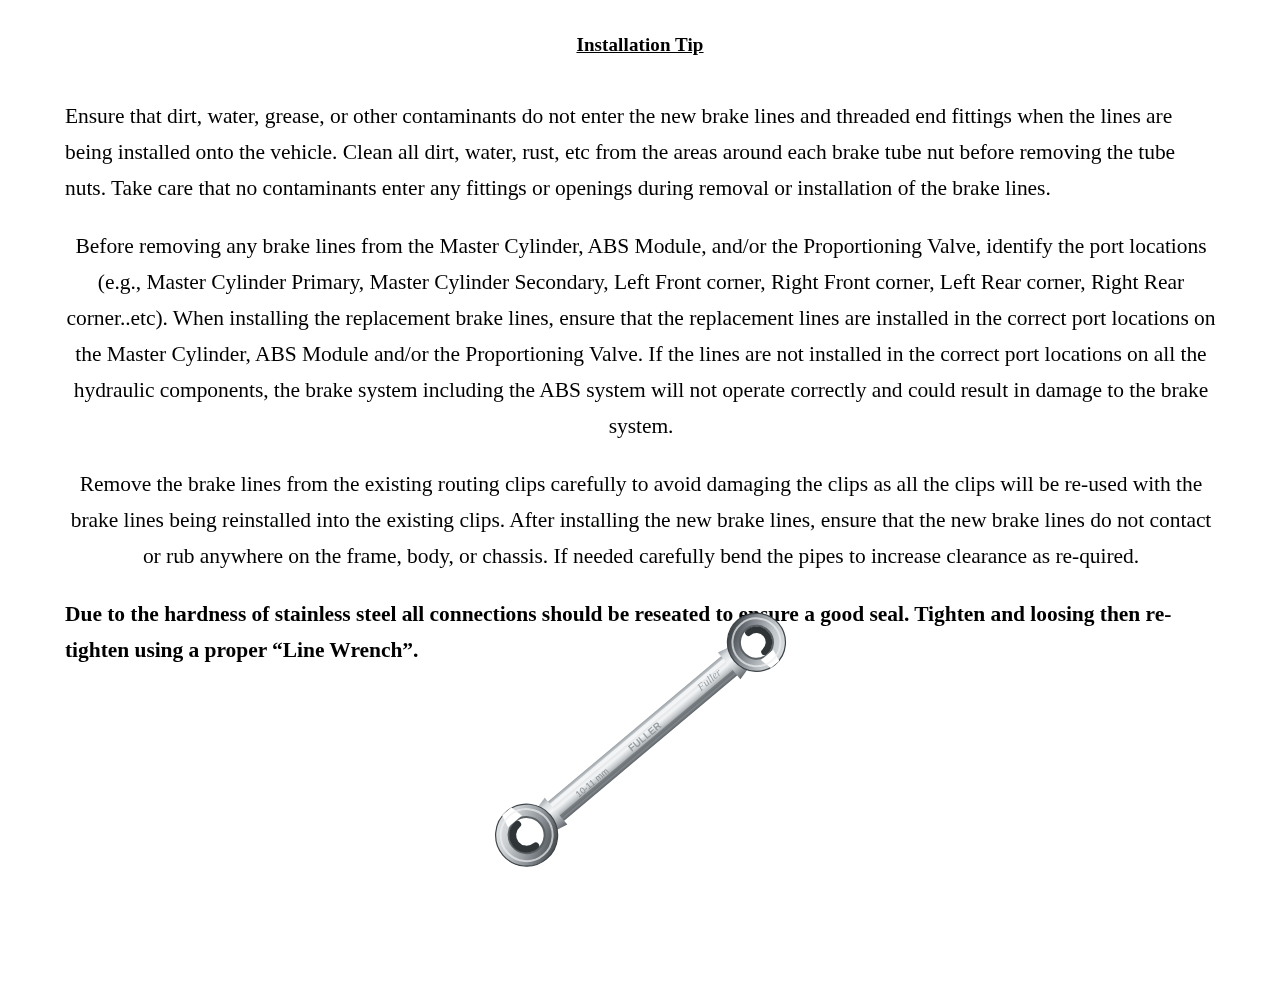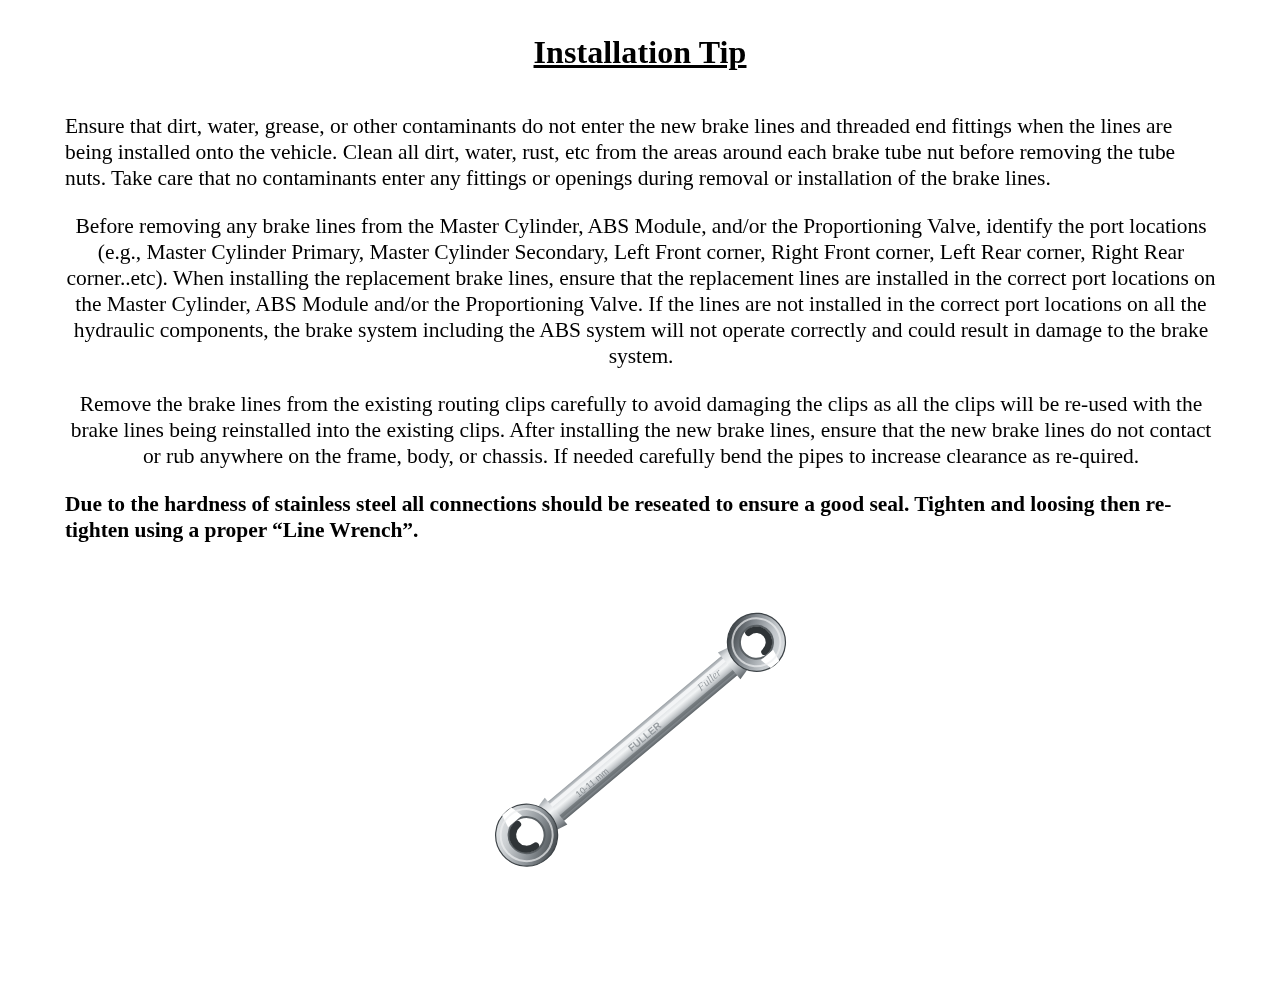--- a/index.html
+++ b/index.html
@@ -15,35 +15,35 @@
     overflow: hidden;
   }
   .page {
     position: relative;
     width: 1280px;
     height: 989px;
     box-sizing: border-box;
   }
   .doc-title {
     text-align: center;
-    font-size: 32px;
+    font-size: 19px;
     font-weight: bold;
     text-decoration: underline;
     margin: 0;
     padding-top: 34px;
     letter-spacing: 0.1px;
   }
   .body-block {
     margin: 0 auto;
     width: 1152px;
     padding-left: 2px;
   }
   p.para {
     font-size: 21.5px;
-    line-height: 26px;
+    line-height: 36px;
     margin: 0;
     text-align: left;
     letter-spacing: -0.05px;
   }
   p.para.first {
     margin-top: 42px;
   }
   p.para.spaced {
     margin-top: 22px;
     text-align: center;

